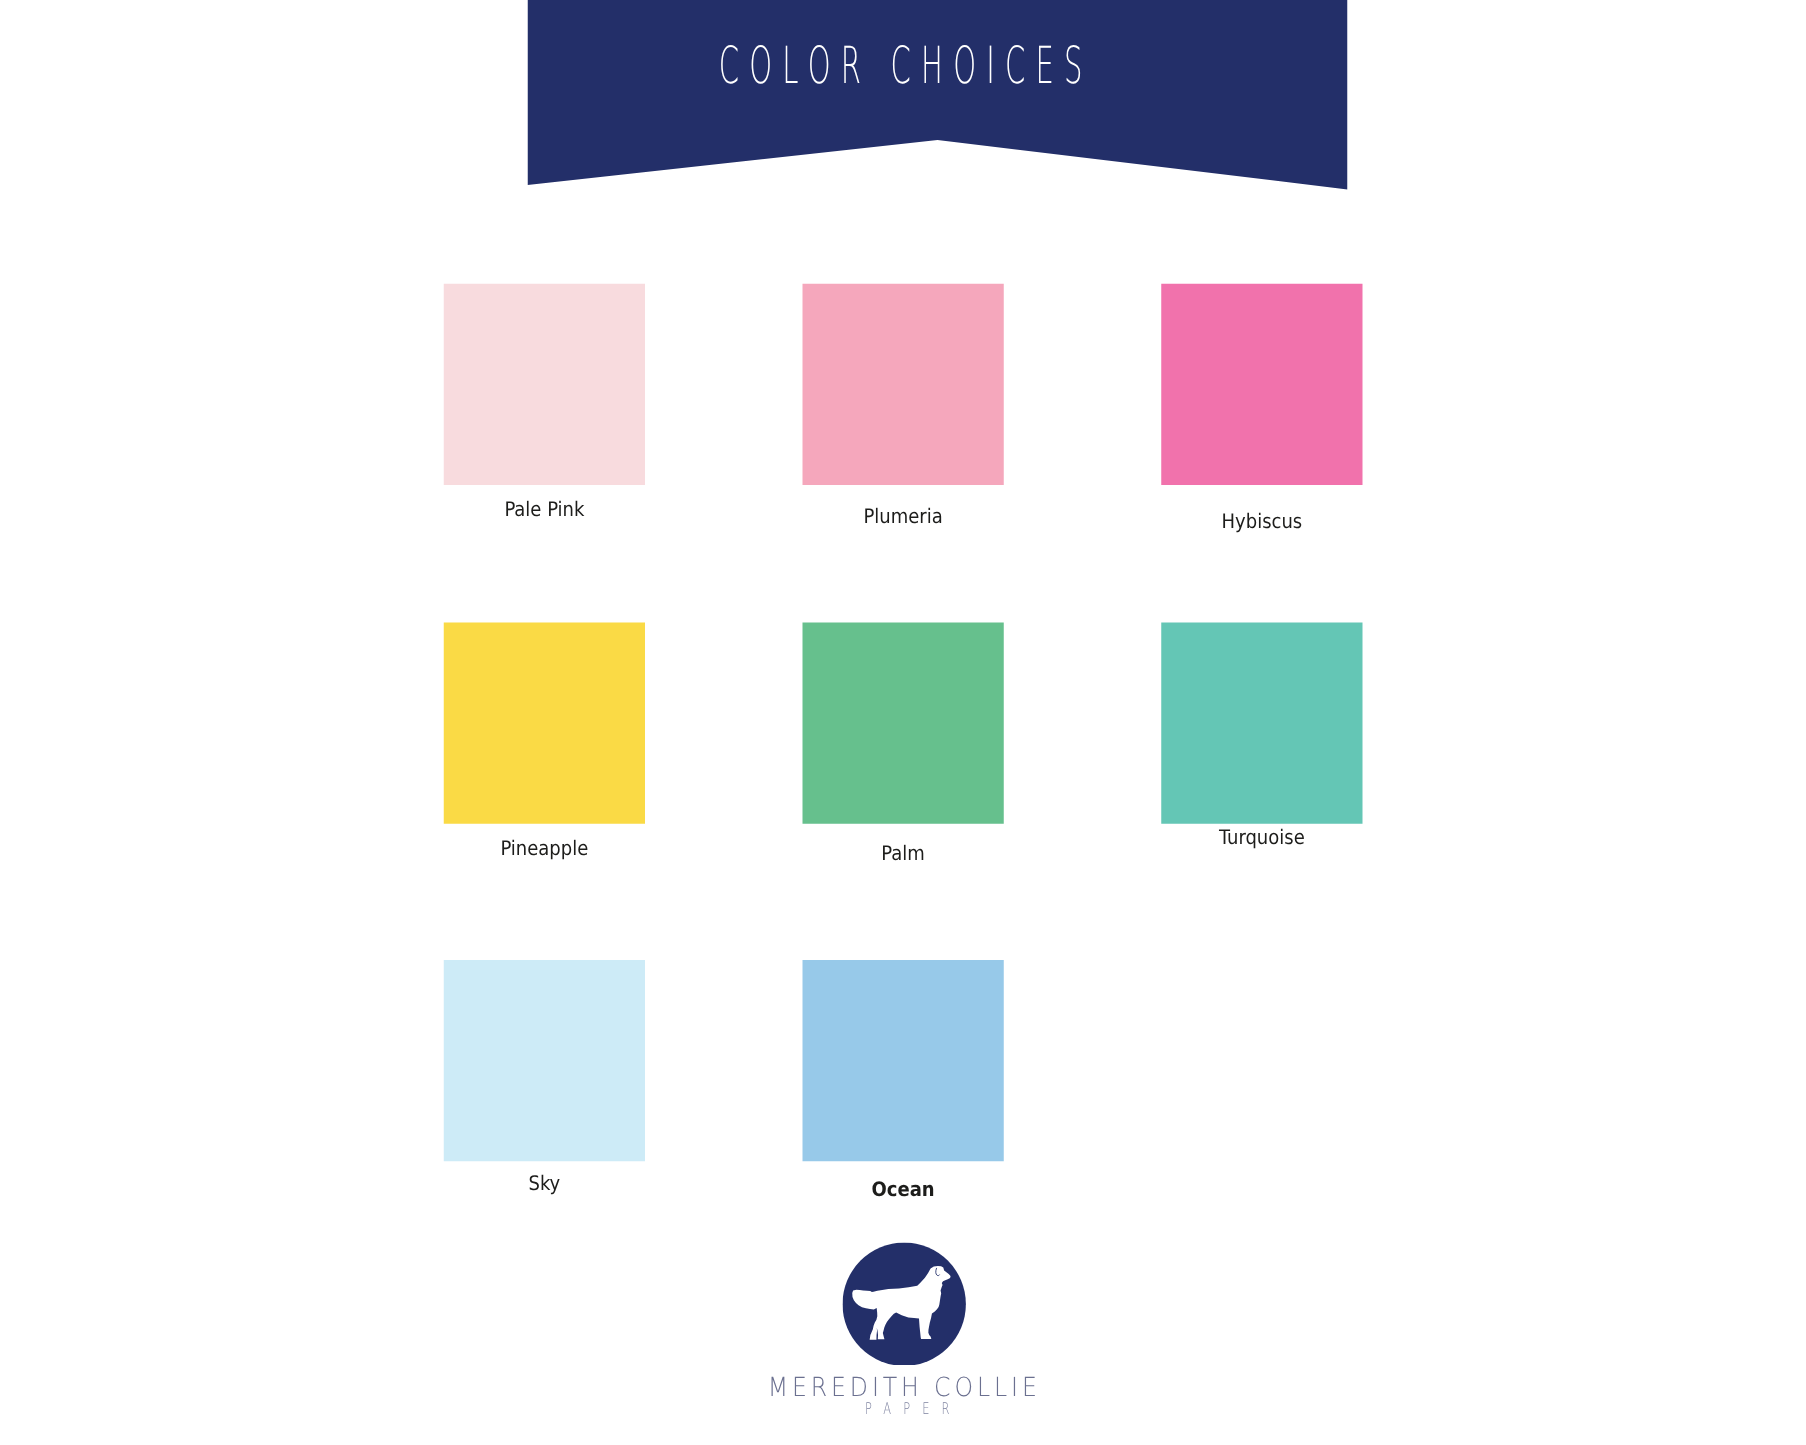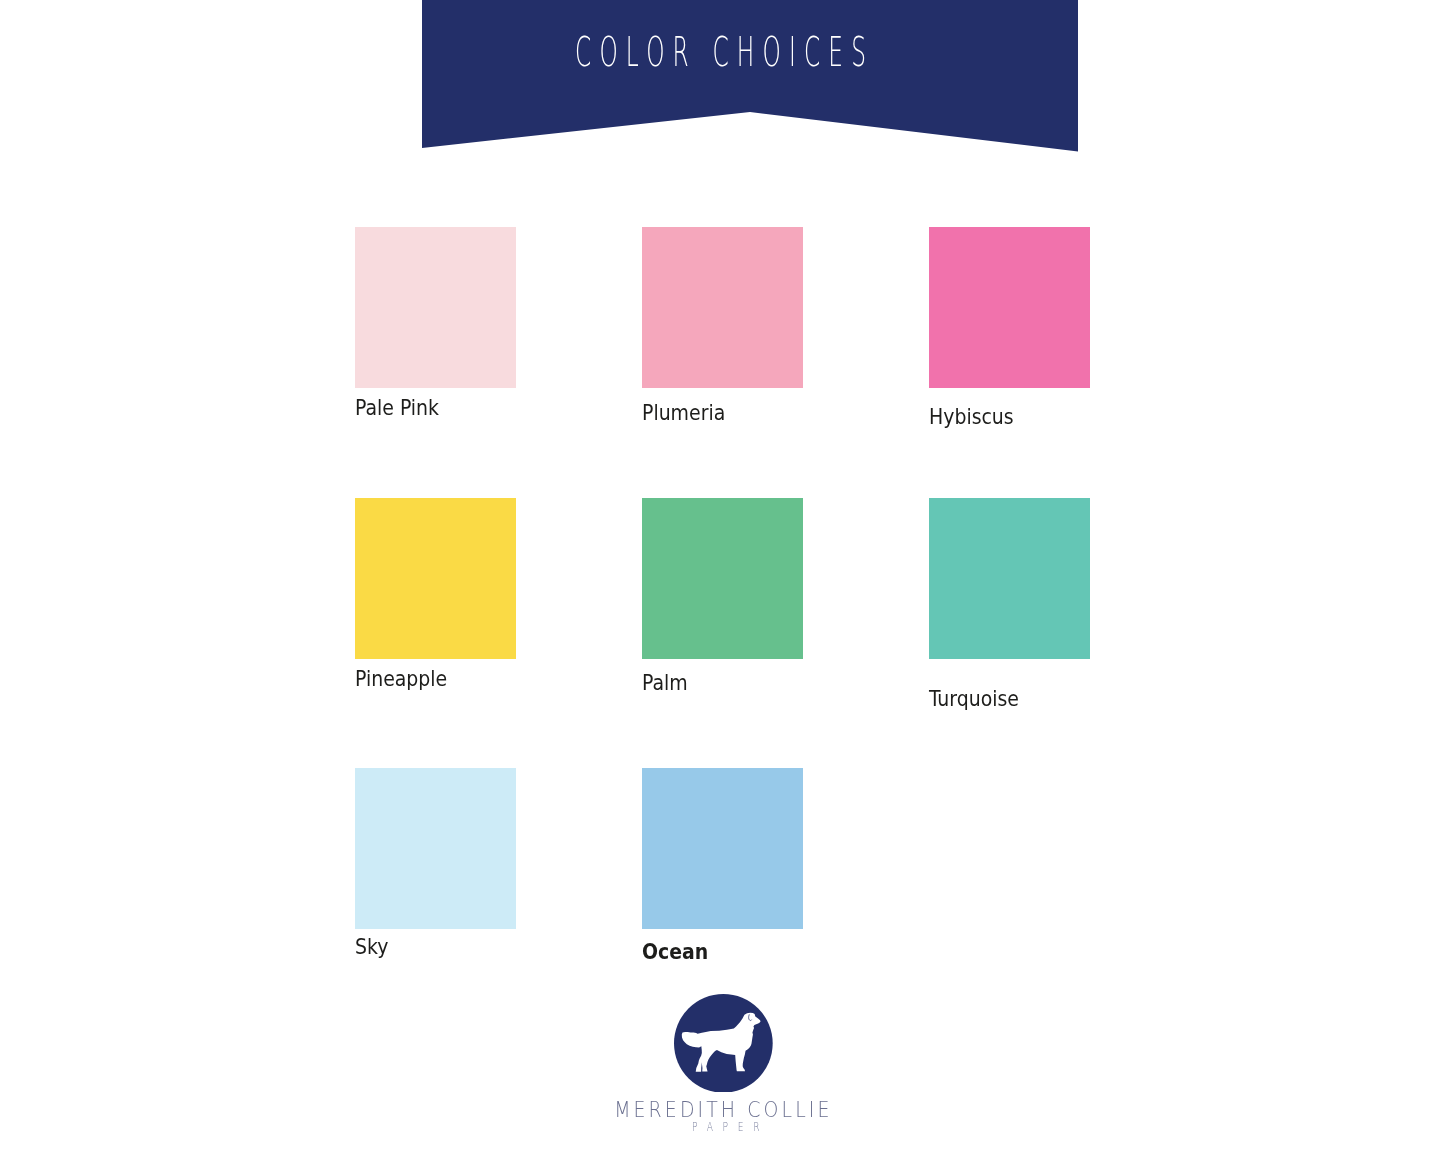--- a/index.html
+++ b/index.html
@@ -19,22 +19,22 @@
       font-family:"DejaVu Sans",sans-serif;font-weight:200;
       color:#ffffff;font-size:41px;line-height:31px;
       letter-spacing:14.36px;
       transform:scaleX(0.5675) translateZ(0);
       white-space:pre;
   }
 
   
   .swatch{position:absolute;}
   .chip{position:absolute;left:0;top:0;}
-  .cap{position:absolute;left:0;width:161px;text-align:left;white-space:nowrap;
-       color:#1d1d1b;font-size:21px;line-height:24px;}
+  .cap{position:absolute;left:0;width:161px;text-align:center;white-space:nowrap;
+       color:#1d1d1b;font-size:16px;line-height:24px;}
   .cap i{display:inline-block;font-style:normal;transform:translateZ(0);}
 
   
   .logo-mark{position:absolute;left:673.9px;top:993.6px;width:98.7px;height:98.7px;}
   .logo-mark svg{display:block;width:98.7px;height:98.7px;}
   .logo-name{position:absolute;left:0;top:1100px;width:1445px;padding-left:2px;box-sizing:border-box;text-align:center;
               line-height:20px;height:20px;}
   .logo-name i{display:inline-block;font-style:normal;
       font-family:"DejaVu Sans",sans-serif;font-weight:200;color:#6b7090;
       font-size:21px;line-height:20px;letter-spacing:3.45px;transform:scaleX(0.9) translateZ(0);white-space:pre;}
@@ -71,21 +71,21 @@
   <div class="swatch" style="left:355px;top:498px;width:161px;height:161px;">
     <div class="chip" style="width:161px;height:161px;background:#fada45;"></div>
     <div class="cap" style="top:169.0px;"><i>Pineapple</i></div>
   </div>
   <div class="swatch" style="left:642px;top:498px;width:161px;height:161px;">
     <div class="chip" style="width:161px;height:161px;background:#66c08d;"></div>
     <div class="cap" style="top:172.9px;"><i>Palm</i></div>
   </div>
   <div class="swatch" style="left:929px;top:498px;width:161px;height:161px;">
     <div class="chip" style="width:161px;height:161px;background:#64c6b5;"></div>
-    <div class="cap" style="top:189px;text-decoration:underline;"><i>Turquoise</i></div>
+    <div class="cap" style="top:160px;text-decoration:underline;"><i>Turquoise</i></div>
   </div>
   <div class="swatch" style="left:355px;top:768px;width:161px;height:161px;">
     <div class="chip" style="width:161px;height:161px;background:#cdebf7;"></div>
     <div class="cap" style="top:167.3px;"><i>Sky</i></div>
   </div>
   <div class="swatch" style="left:642px;top:768px;width:161px;height:161px;">
     <div class="chip" style="width:161px;height:161px;background:#97c9e9;"></div>
     <div class="cap" style="top:171.5px;font-weight:bold;"><i>Ocean</i></div>
   </div>
 

